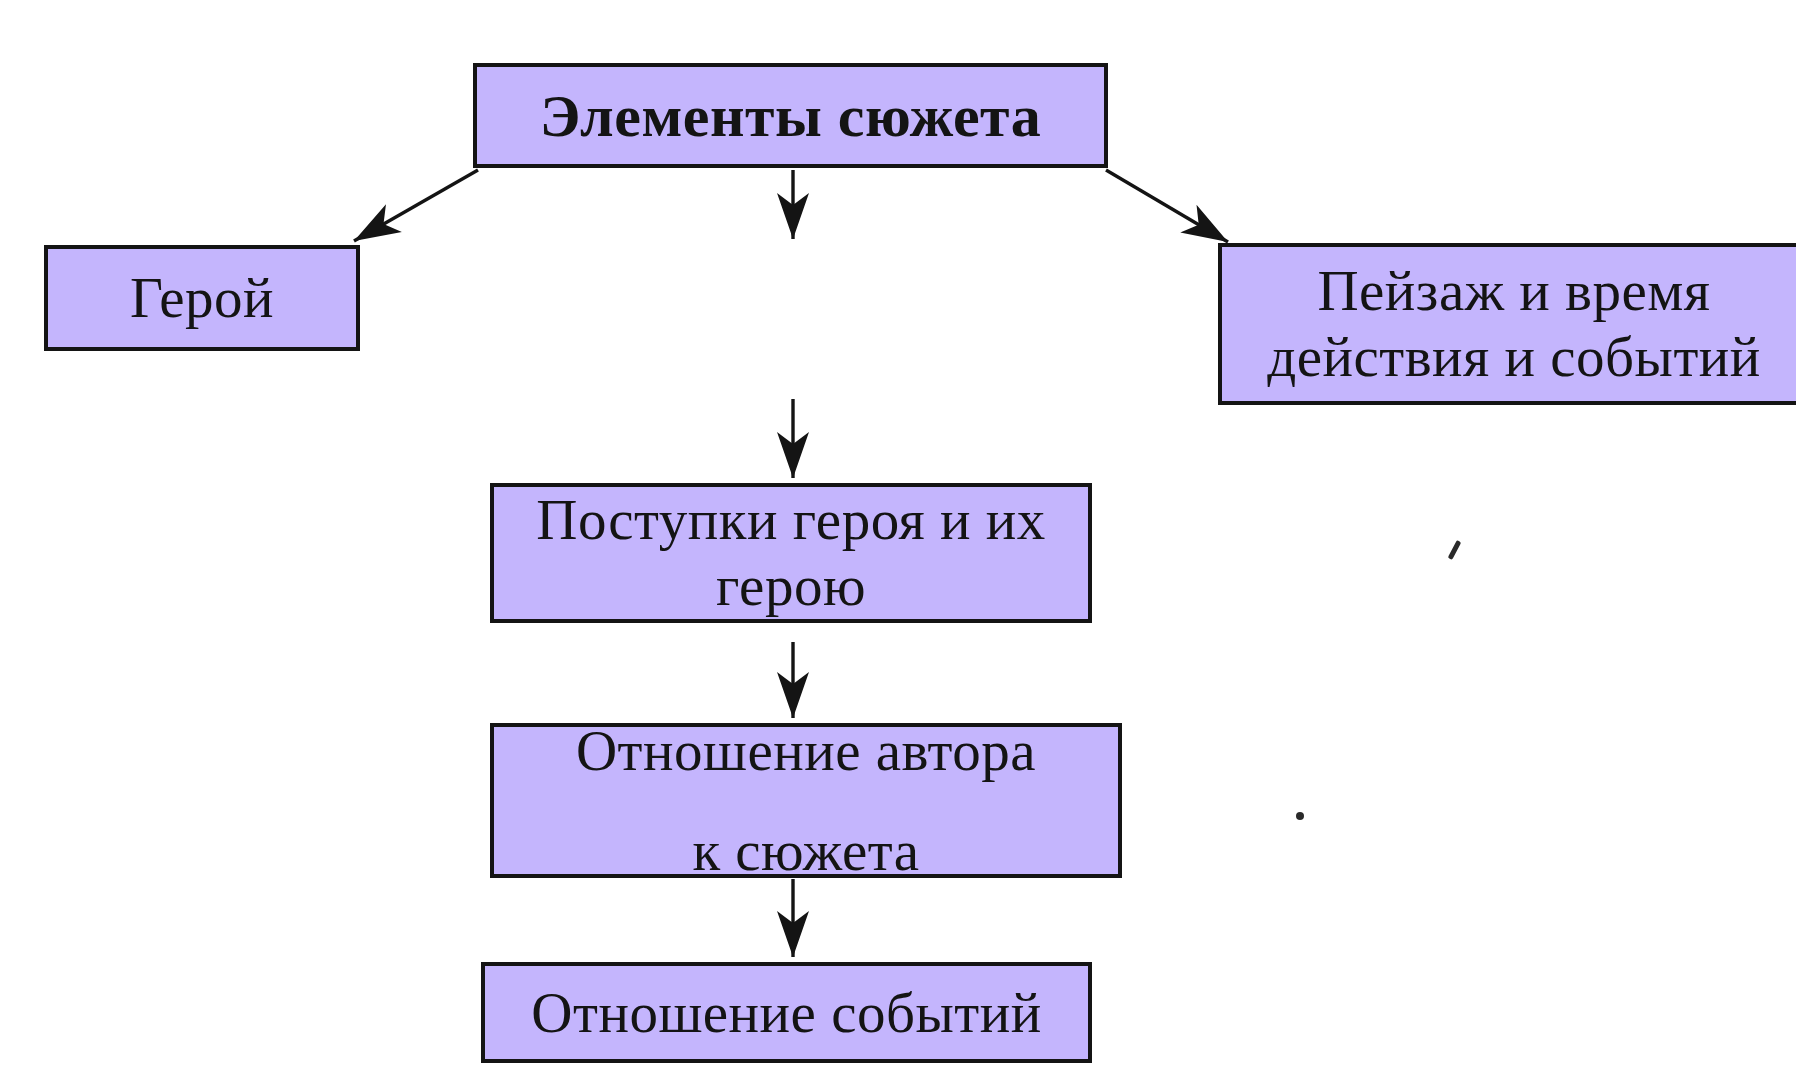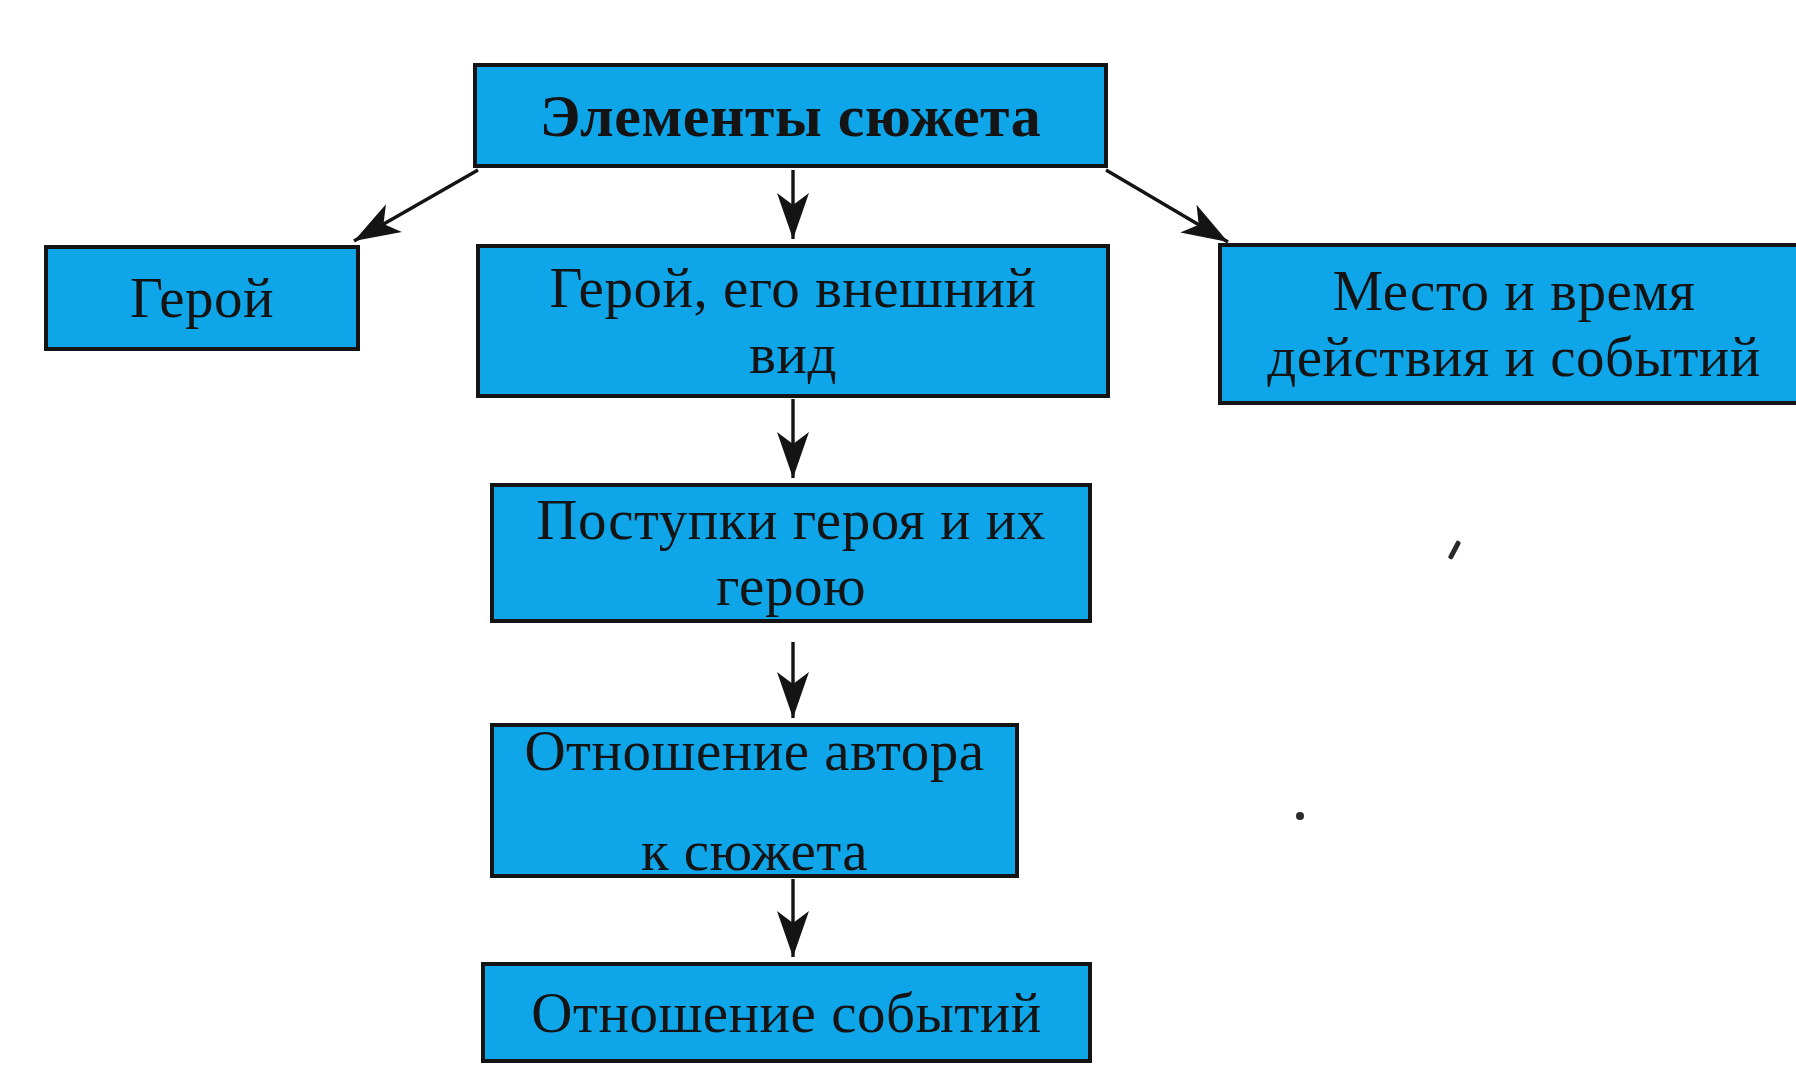--- a/index.html
+++ b/index.html
@@ -20,21 +20,21 @@
     position: absolute;
     left: 0;
     top: 0;
     width: 1796px;
     height: 1092px;
     pointer-events: none;
   }
   .node {
     position: absolute;
     box-sizing: border-box;
-    background: #0ea5e9;
+    background: #c4b5fd;
     border: 4px solid #141414;
     display: flex;
     flex-direction: column;
     align-items: center;
     justify-content: center;
     text-align: center;
     font-size: 57px;
     line-height: 66px;
     letter-spacing: 0.5px;
   }
@@ -42,21 +42,21 @@
 
   .node-title {
     left: 473px; top: 63px; width: 635px; height: 105px;
     font-weight: bold;
     font-size: 60px;
   }
   .node-landscape { left: 44px;   top: 245px; width: 316px; height: 106px; }
   .node-hero      { left: 476px;  top: 244px; width: 634px; height: 154px; }
   .node-place     { left: 1218px; top: 243px; width: 592px; height: 162px; } 
   .node-actions   { left: 490px;  top: 483px; width: 602px; height: 140px; }
-  .node-author    { left: 490px;  top: 723px; width: 529px; height: 155px; gap: 34px; }
+  .node-author    { left: 490px;  top: 723px; width: 632px; height: 155px; gap: 34px; }
   .node-reader    { left: 481px;  top: 962px; width: 611px; height: 101px; }
 
   
   .artifact {
     position: absolute;
     background: #2a2a2a;
     pointer-events: none;
   }
   .artifact-tick {
     left: 1452px; top: 540px; width: 5px; height: 20px;
@@ -88,27 +88,23 @@
   </svg>
 
   <div class="node node-title">
     <span>Элементы сюжета</span>
   </div>
 
   <div class="node node-landscape">
     <span>Герой</span>
   </div>
 
-  <div class="node node-hero">
-    <span>Герой, его внешний</span>
-    <span>вид</span>
-  </div>
 
   <div class="node node-place">
-    <span>Место и время</span>
+    <span>Пейзаж и время</span>
     <span>действия и событий</span>
   </div>
 
   <div class="node node-actions">
     <span>Поступки героя и их</span>
     <span>герою</span>
   </div>
 
   <div class="node node-author">
     <span>Отношение автора</span>

